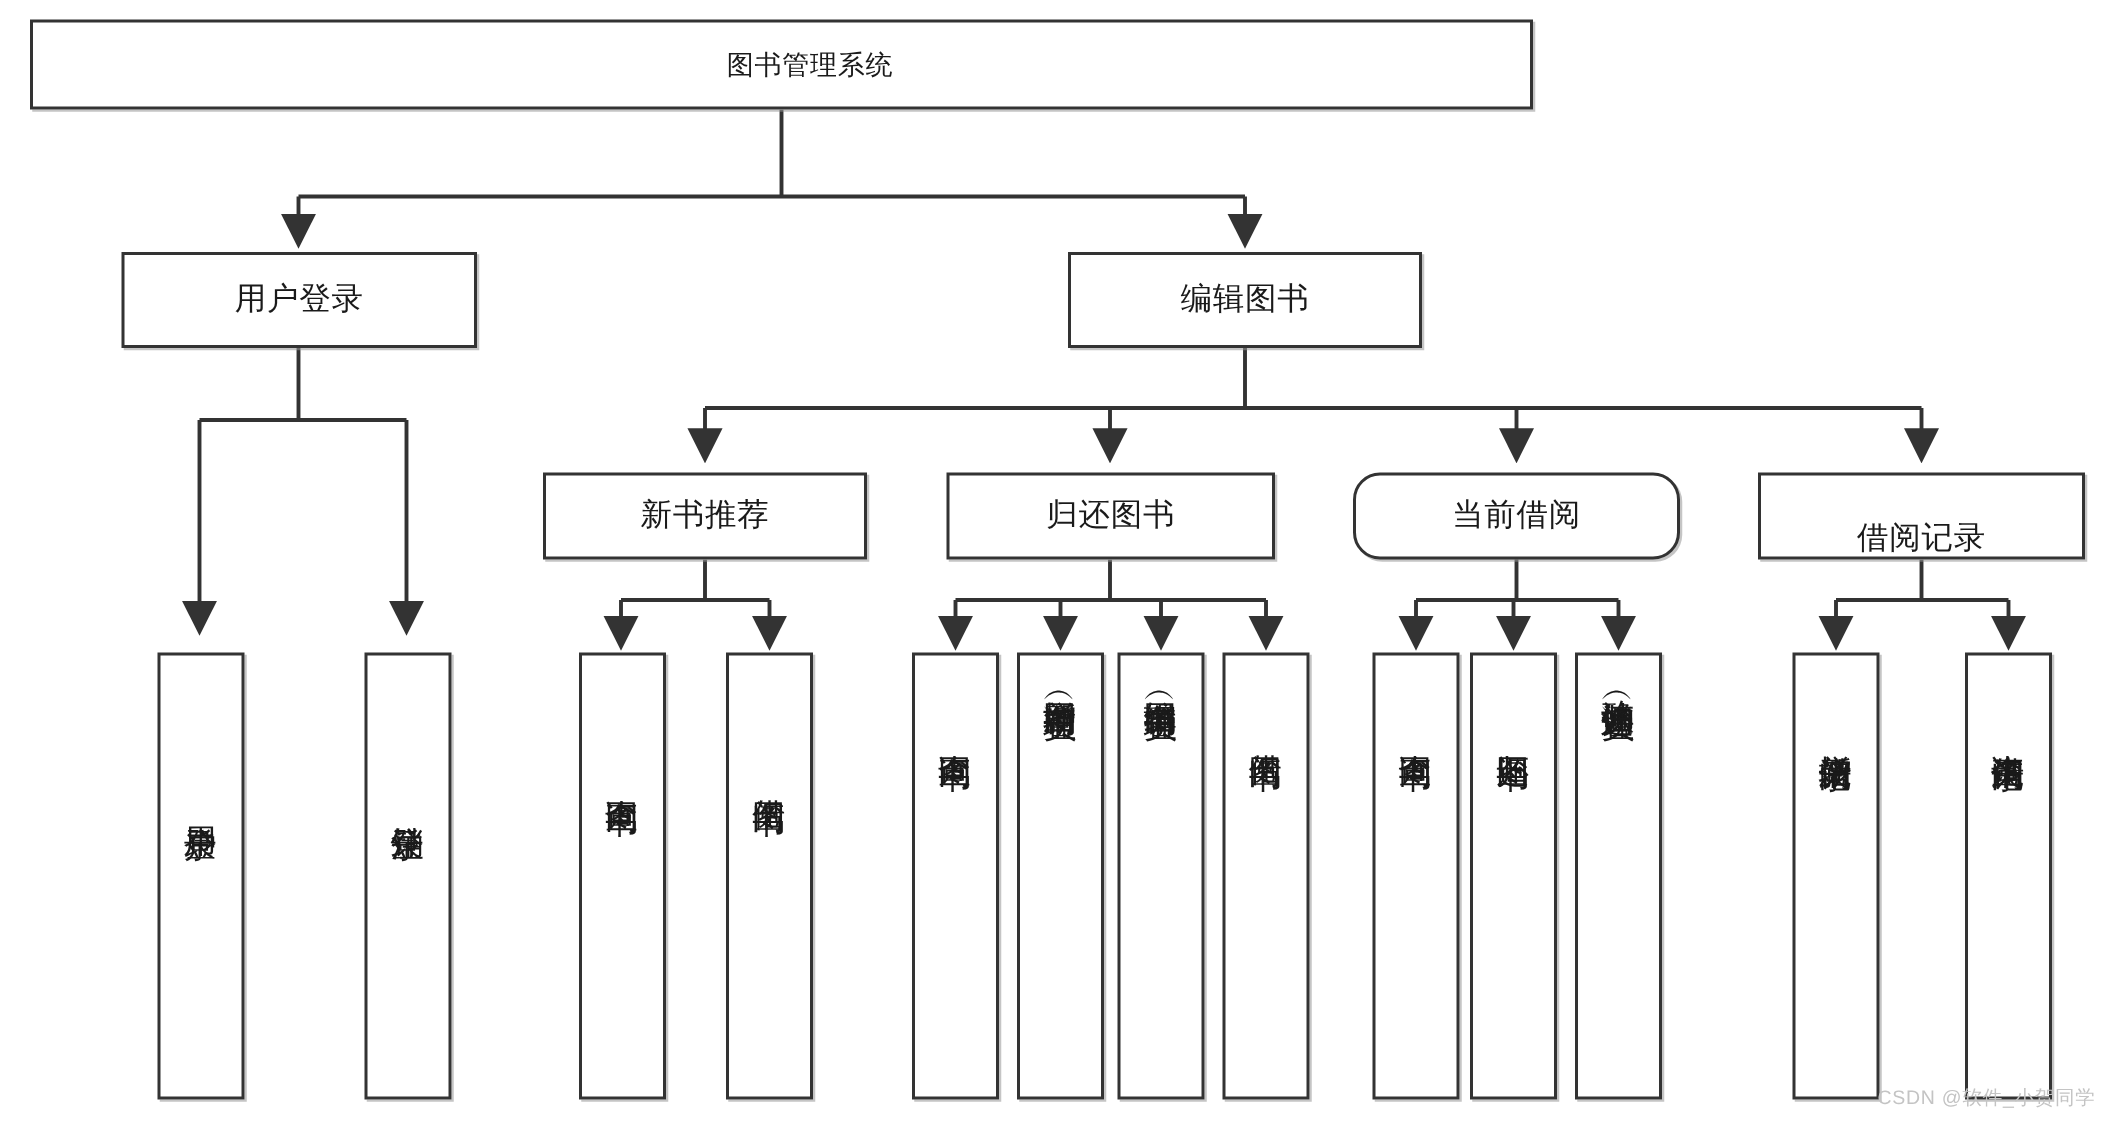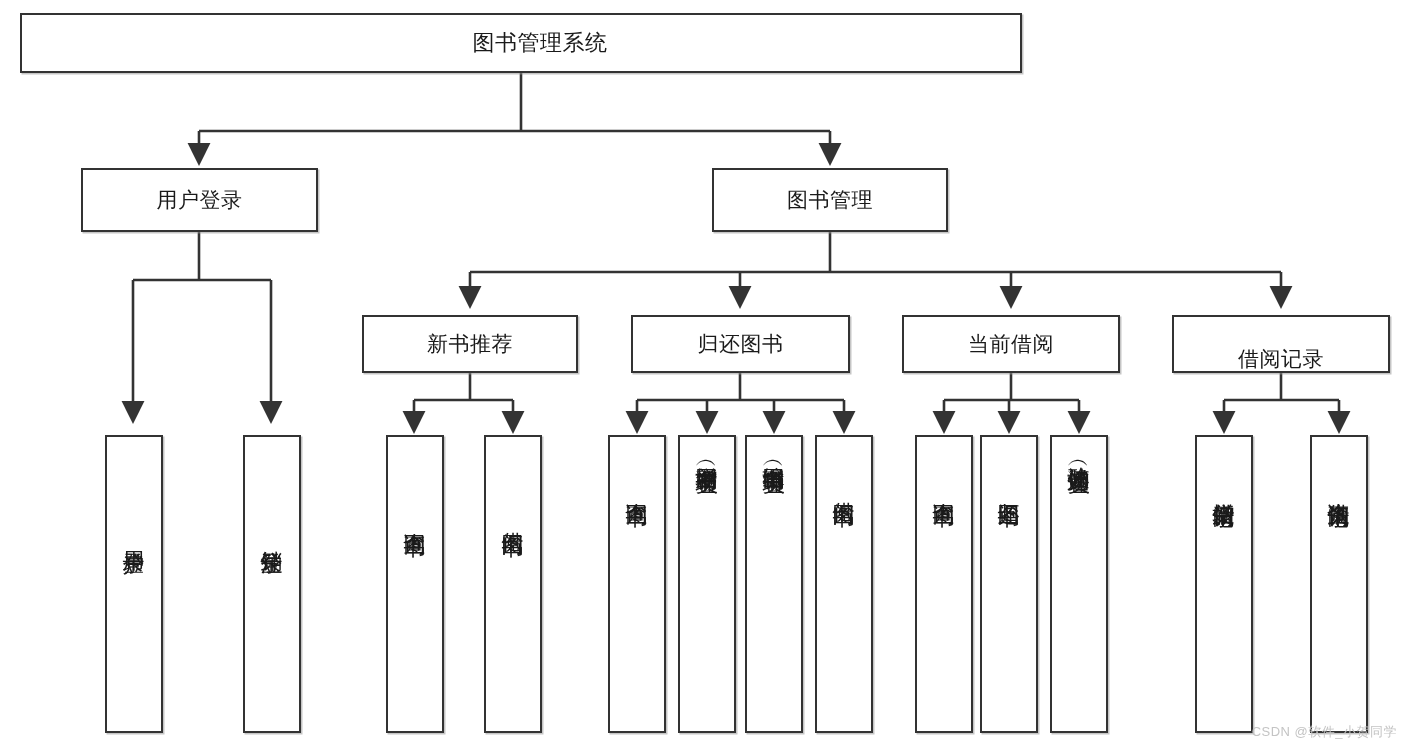--- a/index.html
+++ b/index.html
@@ -37,21 +37,21 @@
     box-shadow: 1.5px 1.5px 0 rgba(150,150,150,0.55);
   }
   .node .label {
     font-size: 21px;
     line-height: 1.12;
     color: #1a1a1a;
     letter-spacing: 0.5px;
     white-space: nowrap;
     text-align: center;
   }
-  .node.root .label { font-size: 22px; margin-left: 38px; }
+  .node.root .label { font-size: 18px; margin-left: 38px; }
   .node.leaf {
     align-items: flex-start;
     justify-content: center;
     padding-top: 8px;
   }
   .node.leaf .label {
     writing-mode: vertical-rl;
     text-orientation: upright;
     font-size: 22px;
     line-height: 1.14;
@@ -141,30 +141,30 @@
   </svg>
 
   <div class="node root" style="left:20px; top:13px; width:1002px; height:60px;">
     <span class="label">图书管理系统</span>
   </div>
 
   <div class="node" style="left:81px; top:168px; width:237px; height:64px;">
     <span class="label">用户登录</span>
   </div>
   <div class="node" style="left:712px; top:168px; width:236px; height:64px;">
-    <span class="label">图书管理</span>
+    <span class="label">编辑图书</span>
   </div>
 
   <div class="node" style="left:362px; top:315px; width:216px; height:58px;">
     <span class="label">新书推荐</span>
   </div>
   <div class="node" style="left:631px; top:315px; width:219px; height:58px;">
     <span class="label">归还图书</span>
   </div>
-  <div class="node" style="left:902px; top:315px; width:218px; height:58px;">
+  <div class="node" style="left:902px; top:315px; width:218px; height:58px;border-radius:18px;">
     <span class="label">当前借阅</span>
   </div>
   <div class="node" style="left:1172px; top:315px; width:218px; height:58px;align-items:flex-end;">
     <span class="label">借阅记录</span>
   </div>
 
   <div class="node leaf mid" style="left:105px; top:435px; width:58px; height:298px;">
     <span class="label">用户登录</span>
   </div>
   <div class="node leaf mid" style="left:243px; top:435px; width:58px; height:298px;">

